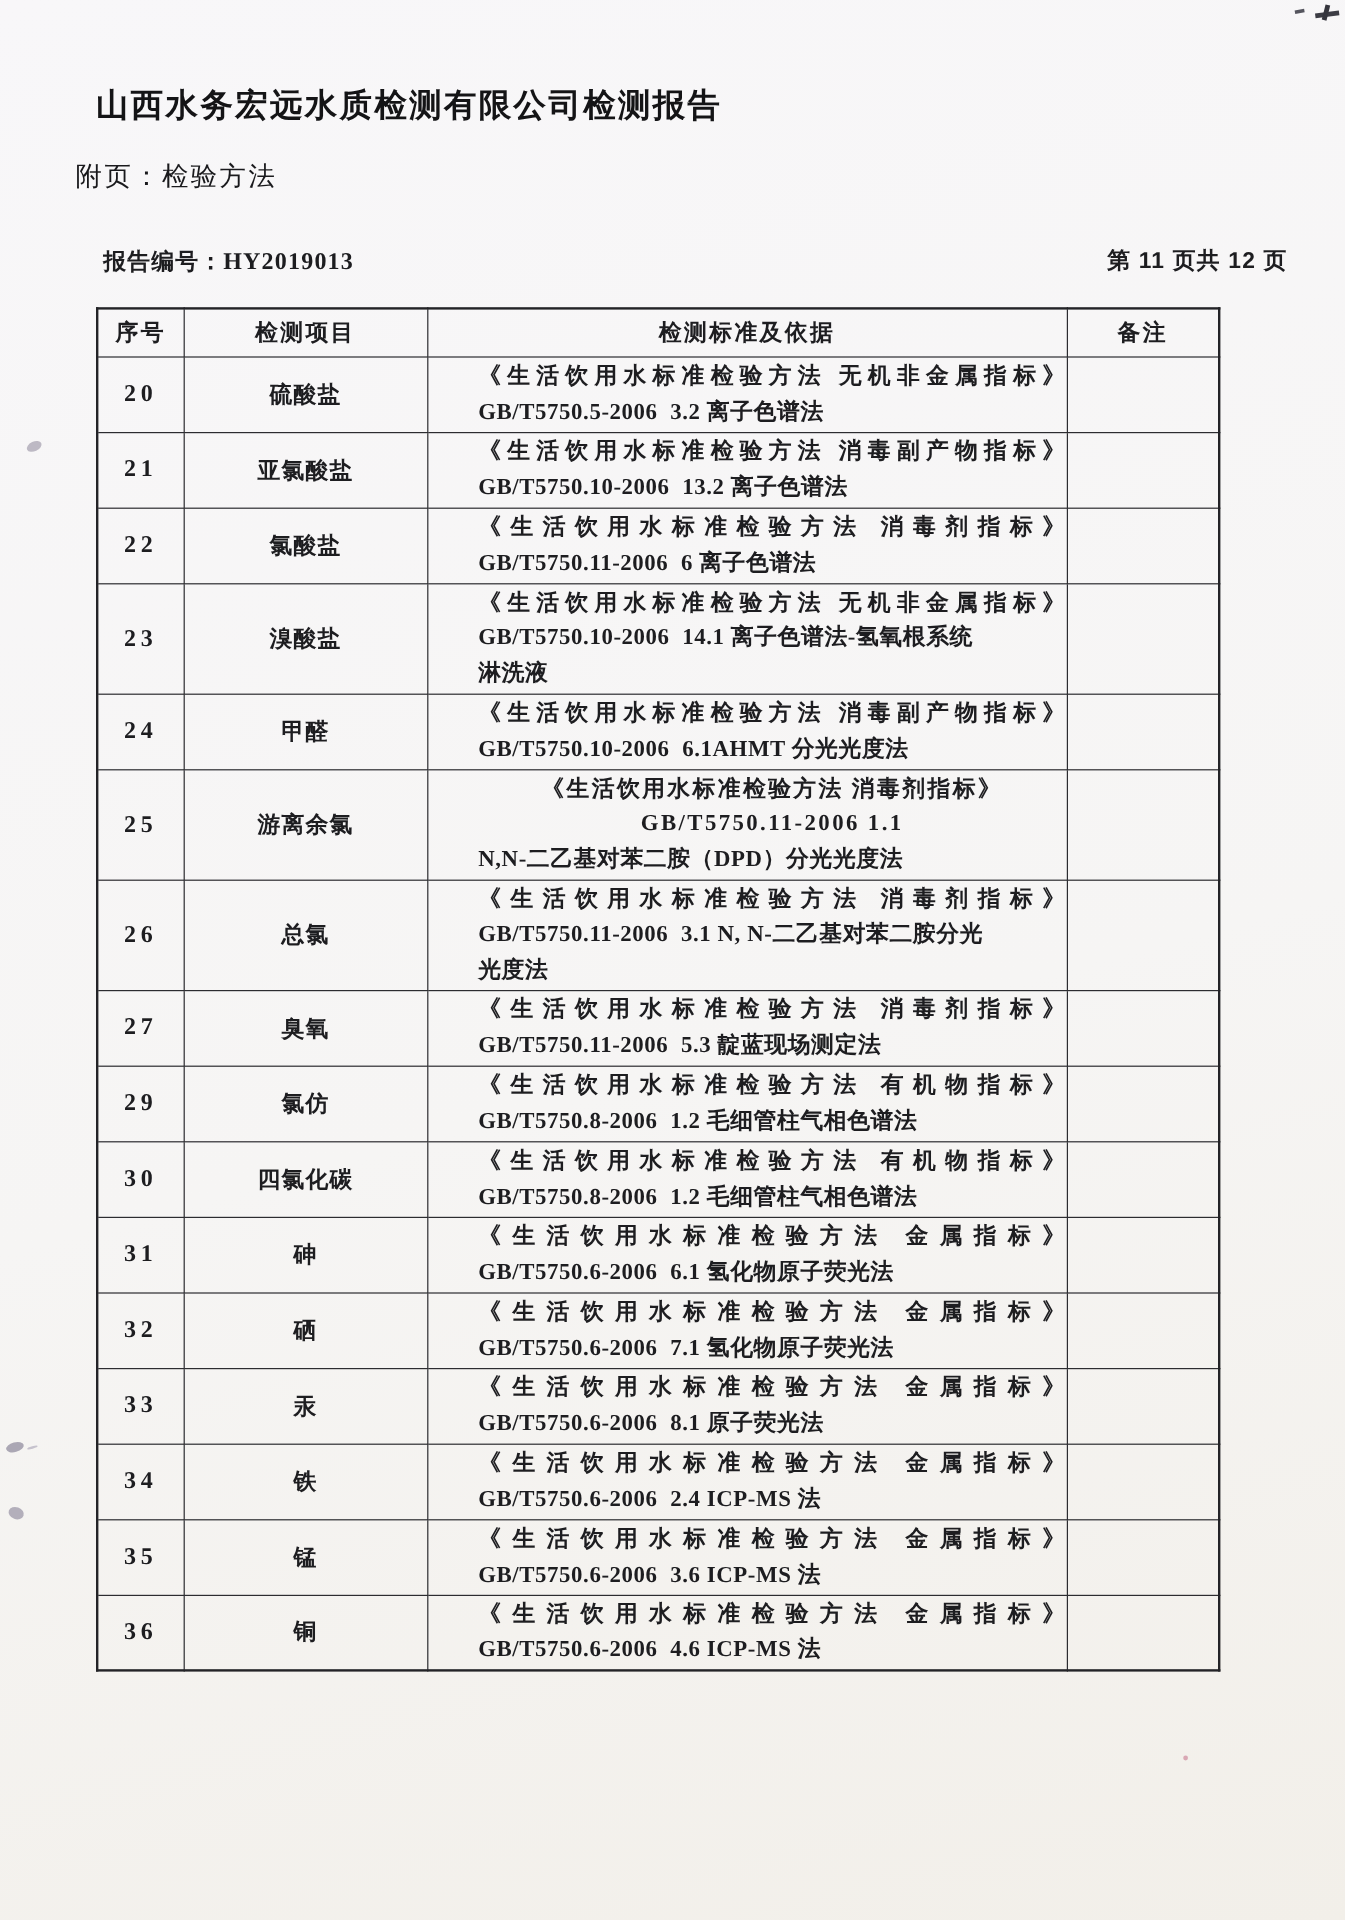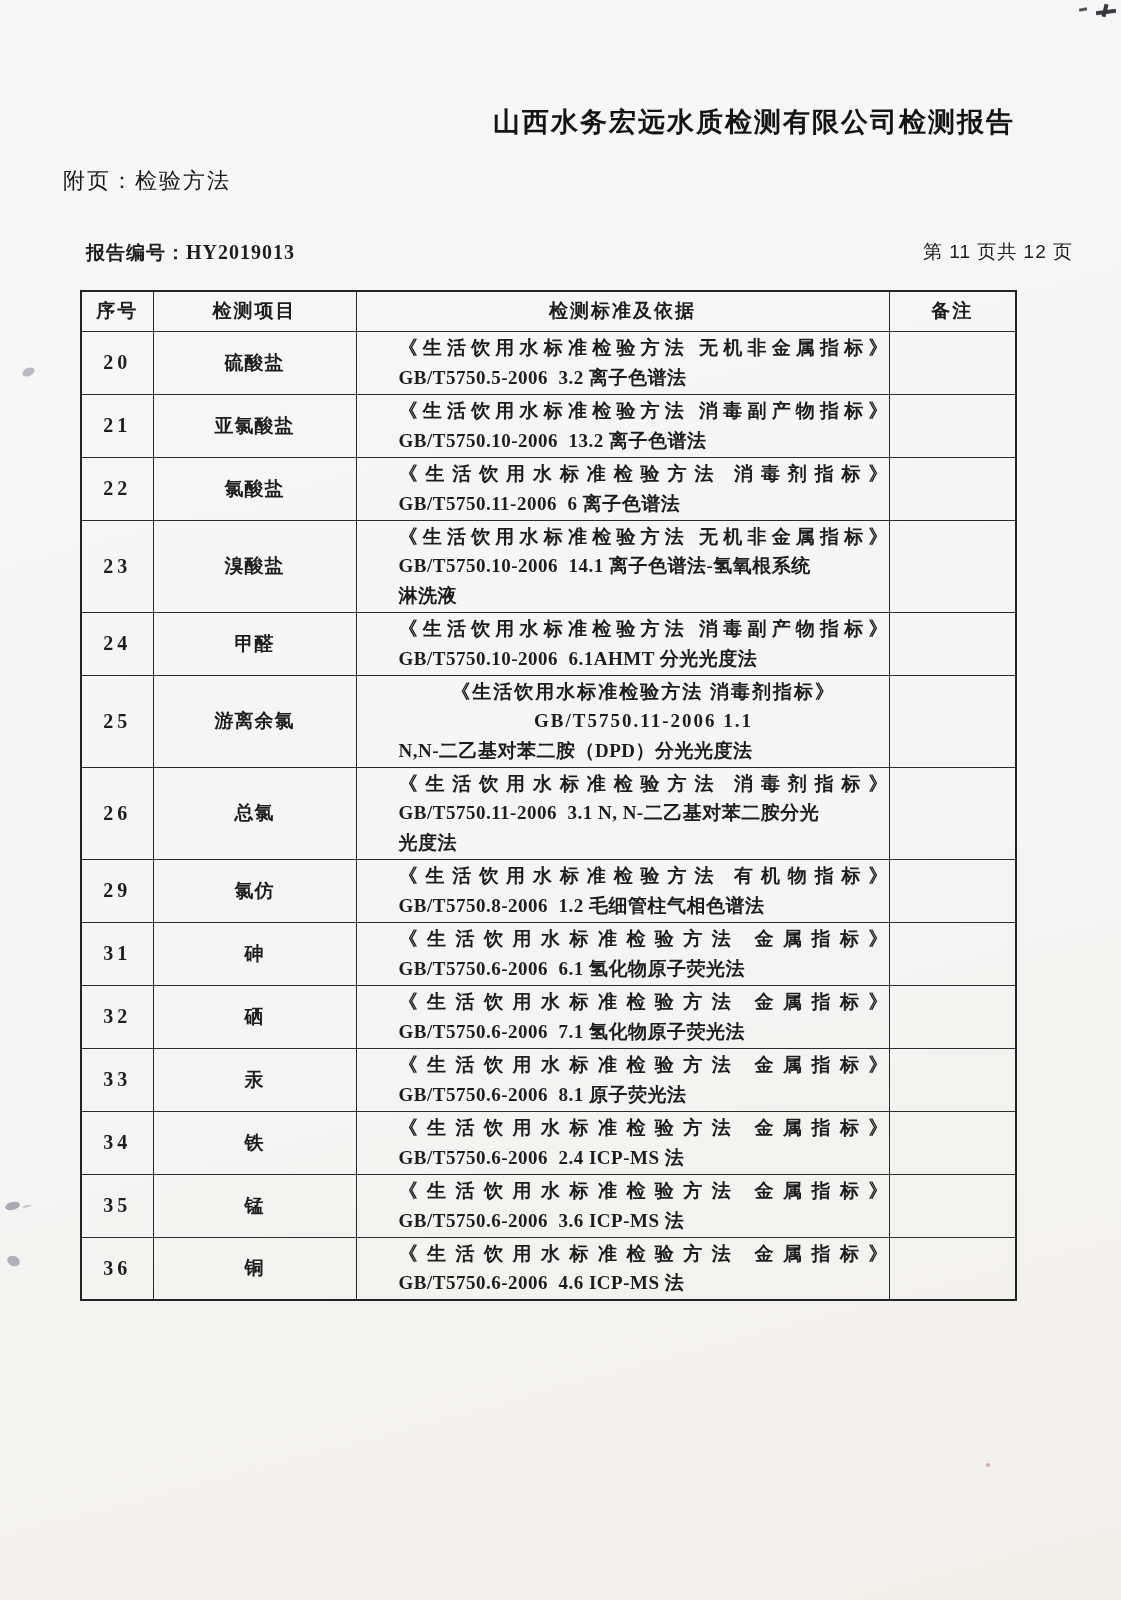--- a/index.html
+++ b/index.html
@@ -7,38 +7,38 @@
     width:1121px;height:1600px;overflow:hidden;
     font-family:"Liberation Serif","DejaVu Serif",serif;
     color:#1d1d20;
   }
   .page{
     position:relative;width:1121px;height:1600px;
     background:linear-gradient(165deg,#f8f7f9 0%,#f6f5f4 55%,#f2efe9 100%);
   }
   .doc{position:absolute;left:80px;top:0;width:935px;}
   .title{
-    margin:0;padding-top:102px;height:40px;line-height:40px;
-    text-align:right;font-size:27px;font-weight:700;letter-spacing:2px;
+    margin:0;padding-top:68px;height:40px;line-height:40px;
+    text-align:left;font-size:27px;font-weight:700;letter-spacing:2px;
     font-family:"Liberation Sans","DejaVu Sans",sans-serif;color:#141416;
   }
   .subtitle{
     margin:24px 0 0 -17px;height:30px;line-height:30px;
     font-size:22px;font-weight:400;letter-spacing:2px;
     font-family:"Liberation Sans","DejaVu Sans",sans-serif;color:#19191c;
   }
   .meta-row{position:relative;margin-top:42px;height:28px;line-height:28px;}
   .report-no-label{
     font-size:19px;font-weight:700;letter-spacing:1px;margin-left:6px;
     font-family:"Liberation Sans","DejaVu Sans",sans-serif;
   }
   .report-no-value{font-size:20px;font-weight:600;letter-spacing:1px;}
   .page-indicator{
     position:absolute;top:0;right:-58px;  
-    font-size:19px;font-weight:400;letter-spacing:1px;
+    font-size:19px;font-weight:700;letter-spacing:1px;
     font-family:"Liberation Sans","DejaVu Sans",sans-serif;
   }
   table.methods{
     margin-top:24px;border-collapse:collapse;table-layout:fixed;
     width:935px;border:2px solid #232327;
   }
   table.methods th,table.methods td{
     border:1.5px solid #2c2c30;padding:0;overflow:hidden;
     font-weight:600;color:#1d1d20;
   }
@@ -170,22 +170,40 @@
             <td class="c-no">26</td>
             <td class="c-item">总氯</td>
             <td class="c-std">
               <div class="std-line line-justify">《生活饮用水标准检验方法 消毒剂指标》</div>
               <div class="std-line line-left">GB/T5750.11-2006  3.1 N, N-二乙基对苯二胺分光</div>
               <div class="std-line line-left">光度法</div>
             </td>
             <td class="c-remark"></td>
           </tr>
           <tr class="r2">
+            <td class="c-no">27</td>
+            <td class="c-item">臭氧</td>
+            <td class="c-std">
+              <div class="std-line line-justify">《生活饮用水标准检验方法 消毒剂指标》</div>
+              <div class="std-line line-left">GB/T5750.11-2006  5.3 靛蓝现场测定法</div>
+            </td>
+            <td class="c-remark"></td>
+          </tr>
+          <tr class="r2">
             <td class="c-no">29</td>
             <td class="c-item">氯仿</td>
+            <td class="c-std">
+              <div class="std-line line-justify">《生活饮用水标准检验方法 有机物指标》</div>
+              <div class="std-line line-left">GB/T5750.8-2006  1.2 毛细管柱气相色谱法</div>
+            </td>
+            <td class="c-remark"></td>
+          </tr>
+          <tr class="r2">
+            <td class="c-no">30</td>
+            <td class="c-item">四氯化碳</td>
             <td class="c-std">
               <div class="std-line line-justify">《生活饮用水标准检验方法 有机物指标》</div>
               <div class="std-line line-left">GB/T5750.8-2006  1.2 毛细管柱气相色谱法</div>
             </td>
             <td class="c-remark"></td>
           </tr>
           <tr class="r2">
             <td class="c-no">31</td>
             <td class="c-item">砷</td>
             <td class="c-std">

